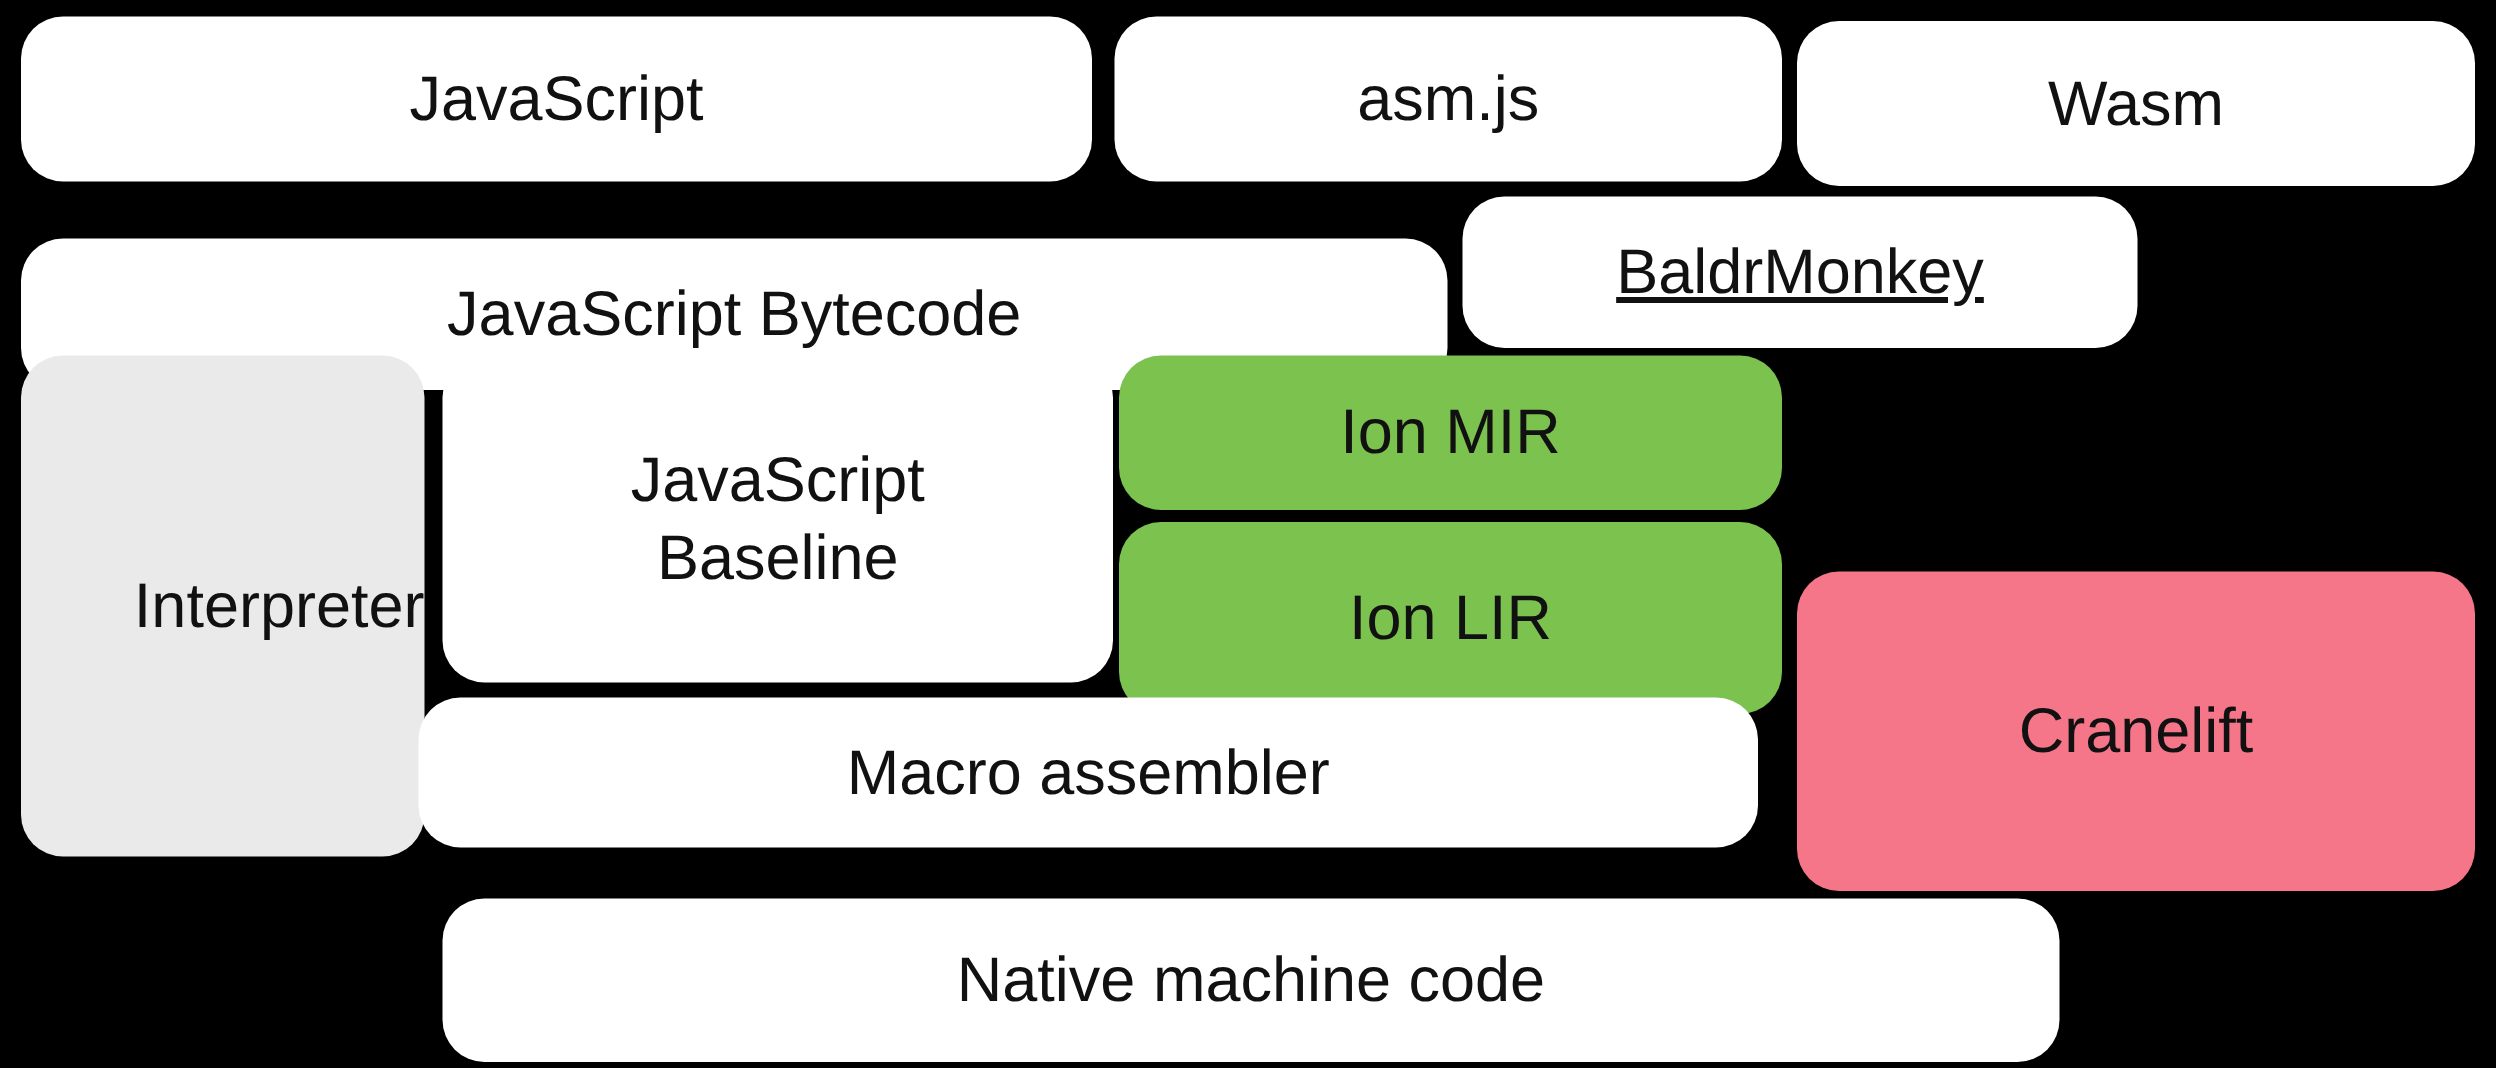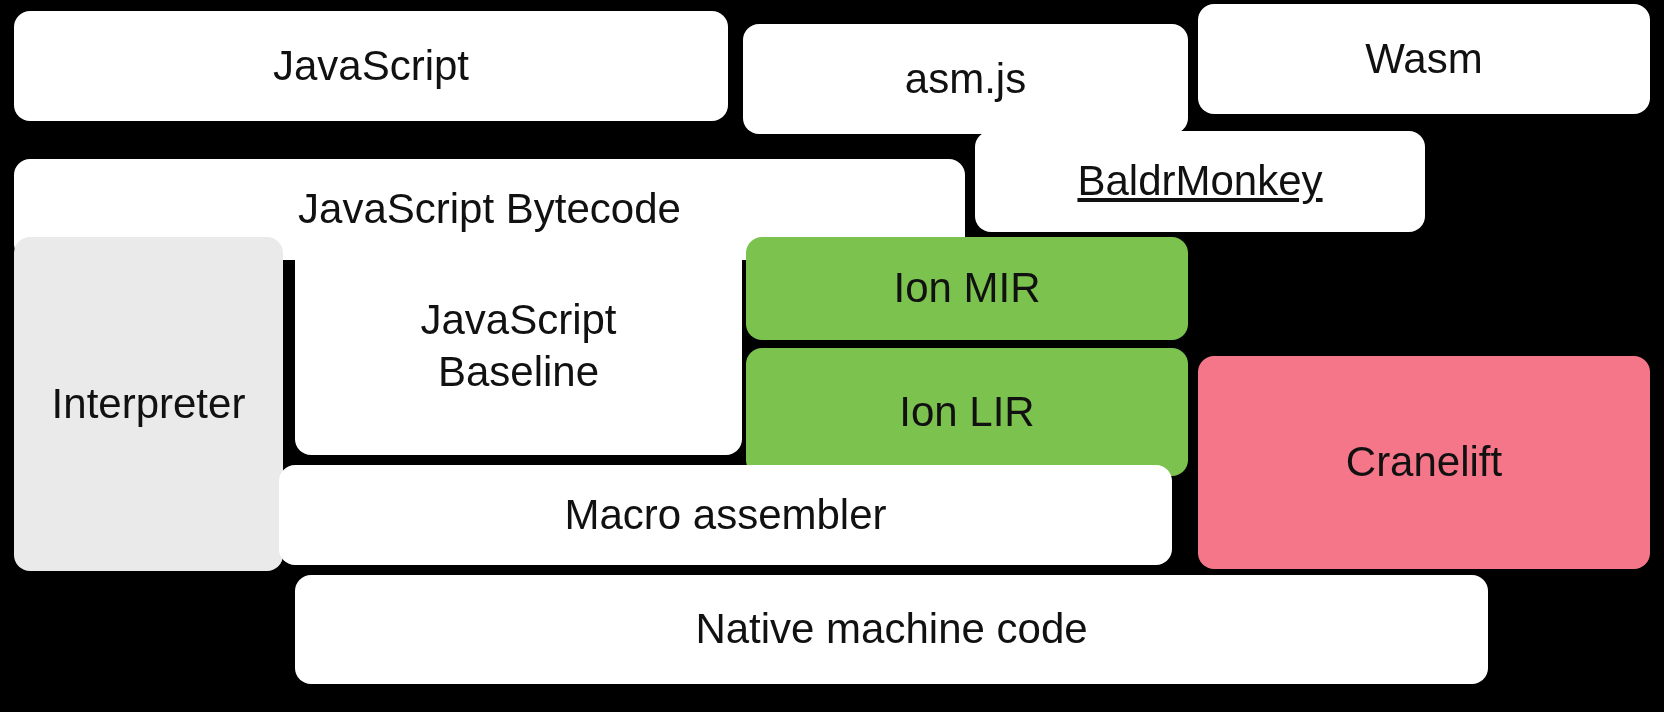--- a/index.html
+++ b/index.html
@@ -10,52 +10,52 @@
   #stage {
     position: relative;
     width: 1664px;
     height: 712px;
     background: var(--background, #000000);
     overflow: hidden;
     font-family: "Liberation Sans", sans-serif;
   }
   .node {
     position: absolute;
-    border-radius: 16px;
+    border-radius: 28px;
     background: var(--box-white, #ffffff);
     color: var(--text, #111111);
     display: flex;
     flex-direction: column;
     align-items: center;
     justify-content: center;
     font-size: 42px;
     line-height: 1.25;
     text-align: center;
     white-space: nowrap;
   }
   .node.green { background: var(--box-green, #7cc24e); text-align: right; }
-  .node.pink  { background: var(--box-pink, #f67689); }
-  .node.gray  { background: var(--box-gray, #eaeaea); }
+  .node.pink  { background: var(--box-pink, #f67689); margin-top: 25px; }
+  .node.gray  { background: var(--box-gray, #eaeaea); align-items: flex-end; }
 
   
   #javascript   { left: 14px;   top: 11px;  width: 714px;  height: 110px; }
-  #asmjs        { left: 743px;  top: 24px;  width: 445px;  height: 110px; }
-  #wasm         { left: 1198px; top: 4px;  width: 452px;  height: 110px; }
+  #asmjs        { left: 743px;  top: 11px;  width: 445px;  height: 110px; }
+  #wasm         { left: 1198px; top: 14px;  width: 452px;  height: 110px; }
   
   #js-bytecode  { left: 14px;   top: 131px; width: 951px;  height: 101px; margin-top: 28px; }
   #baldrmonkey  { left: 975px;  top: 131px; width: 450px;  height: 101px; text-decoration: underline; }
   
   #interpreter  { left: 14px;   top: 237px; width: 269px;  height: 334px; }
   #js-baseline  { left: 295px;  top: 237px; width: 447px;  height: 218px; }
   #ion-mir      { left: 746px;  top: 237px; width: 442px;  height: 103px; }
   #ion-lir      { left: 746px;  top: 348px; width: 442px;  height: 128px; }
   #cranelift    { left: 1198px; top: 356px; width: 452px;  height: 213px; }
   
   #macro-assembler { left: 279px; top: 465px; width: 893px;  height: 100px; }
-  #native-code     { left: 295px; top: 575px; width: 1193px; height: 109px; }
+  #native-code     { left: 295px; top: 599px; width: 1078px; height: 109px; }
 </style>
 </head>
 <body>
 
 <div id="stage">
 
   <div class="node" id="javascript">
     <span>JavaScript</span>
   </div>
 

